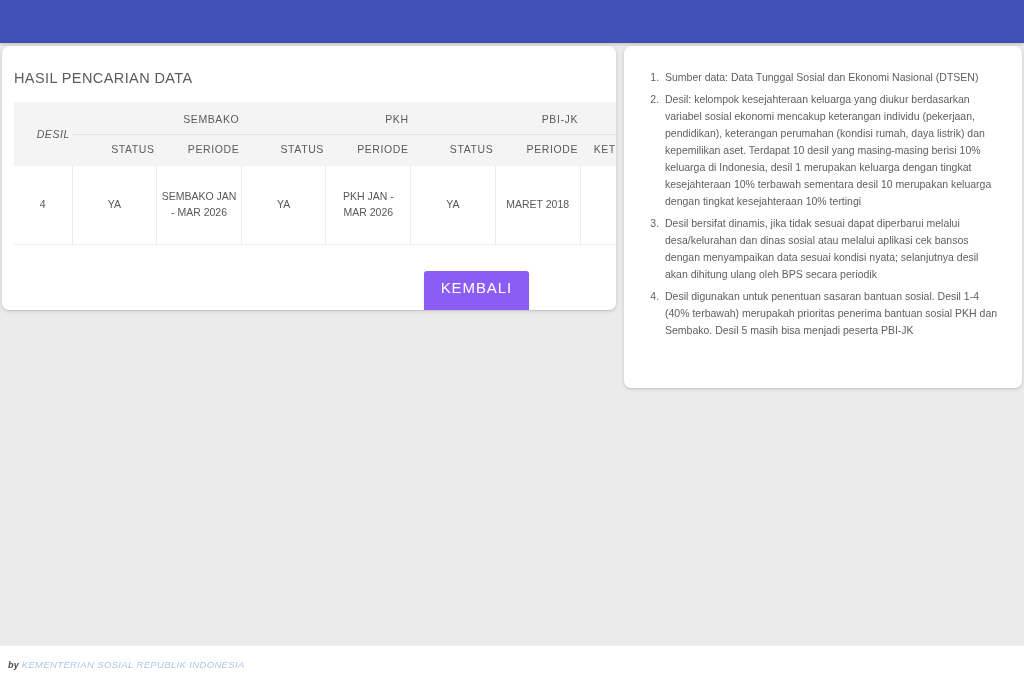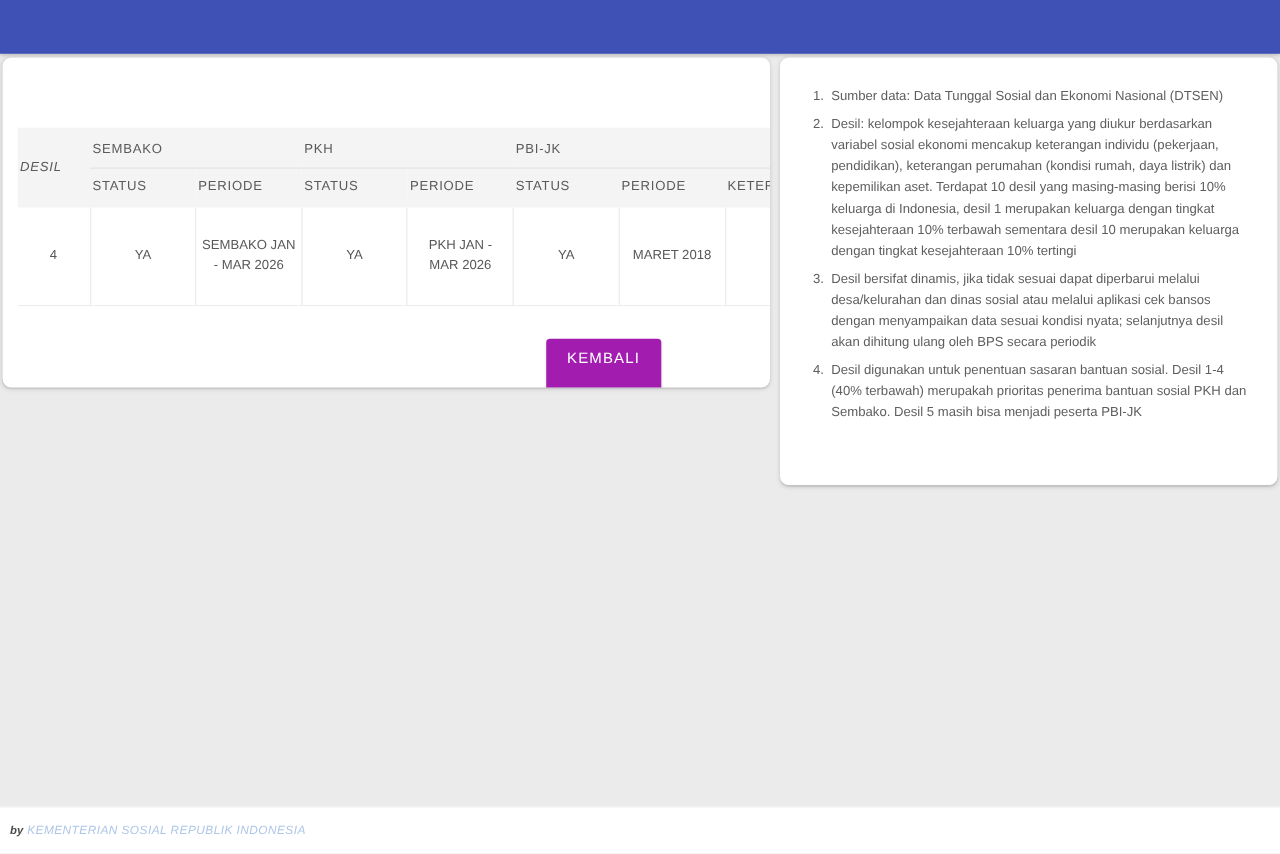--- a/index.html
+++ b/index.html
@@ -65,21 +65,21 @@
     font-size: 10.5px;
     color: #555;
   }
   table.result thead {
     background: #f4f4f4;
   }
   table.result thead th {
     font-weight: 400;
     color: #5a5a5a;
     letter-spacing: 0.6px;
-    text-align: left;
+    text-align: right;
     padding: 9px 2px;
     font-size: 10.5px;
   }
   table.result thead tr.row-top th.group {
     border-bottom: 1px solid #e4e4e4;
     padding-top: 11px;
     padding-bottom: 9px;
   }
   table.result thead tr.row-top th.desil {
     vertical-align: middle;
@@ -112,25 +112,25 @@
   
   .btn-row {
     position: absolute;
     left: 0; top: 225px;
     width: 602px;
     text-align: right;
     padding-right: 75px;
   }
   .btn-kembali {
     display: inline-block;
-    background: #a21caf;
+    background: #8b5cf6;
     color: #ffffff;
     border: none;
     border-radius: 3px;
-    font-size: 12px;
+    font-size: 15px;
     letter-spacing: 0.9px;
     padding: 8px 17px 25px 17px;
     font-family: "Liberation Sans", sans-serif;
     cursor: pointer;
     box-shadow: 0 1px 2px rgba(0,0,0,0.13);
   }
 
   
   .card-right {
     position: absolute;
@@ -188,20 +188,21 @@
 <body>
 
 <div class="appbar">
   <span></span>
 </div>
 
 <div class="page">
 
   <div class="card-left">
 
+    <div class="card-title">HASIL PENCARIAN DATA</div>
 
     <div class="table-wrap">
       <table class="result">
         <thead>
           <tr class="row-top">
             <th class="desil c-desil" rowspan="2">DESIL</th>
             <th class="group" colspan="2">SEMBAKO</th>
             <th class="group" colspan="2">PKH</th>
             <th class="group" colspan="2">PBI-JK</th>
             <th class="group c-ket" rowspan="1"></th>

